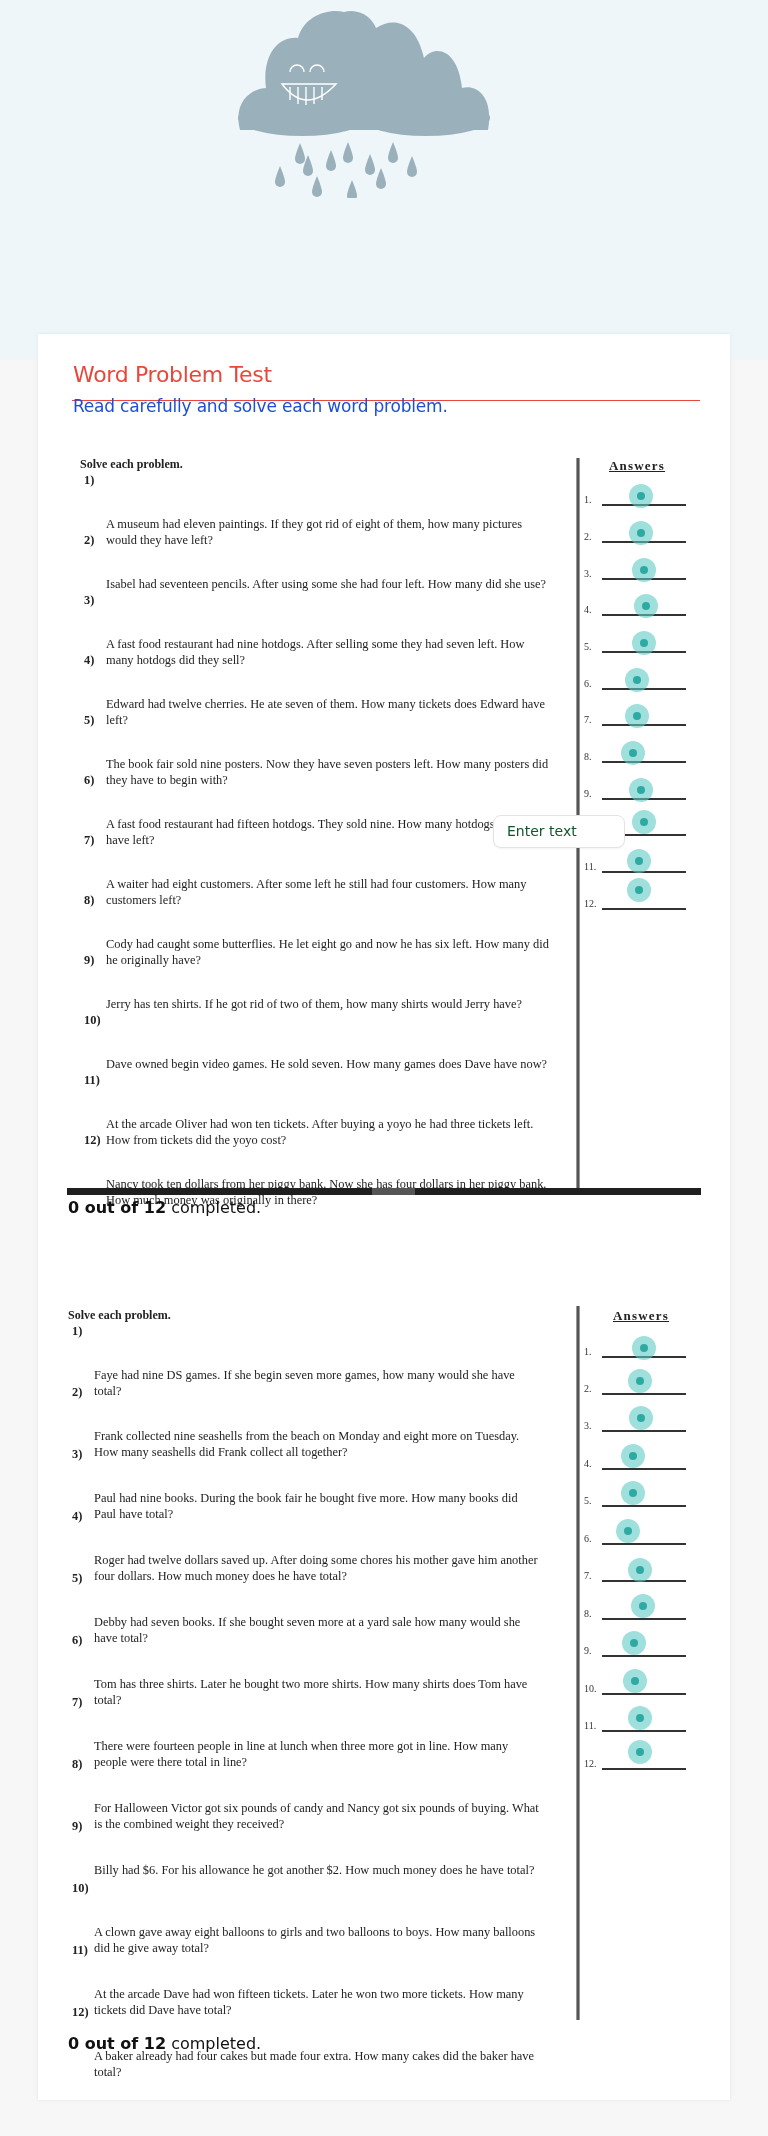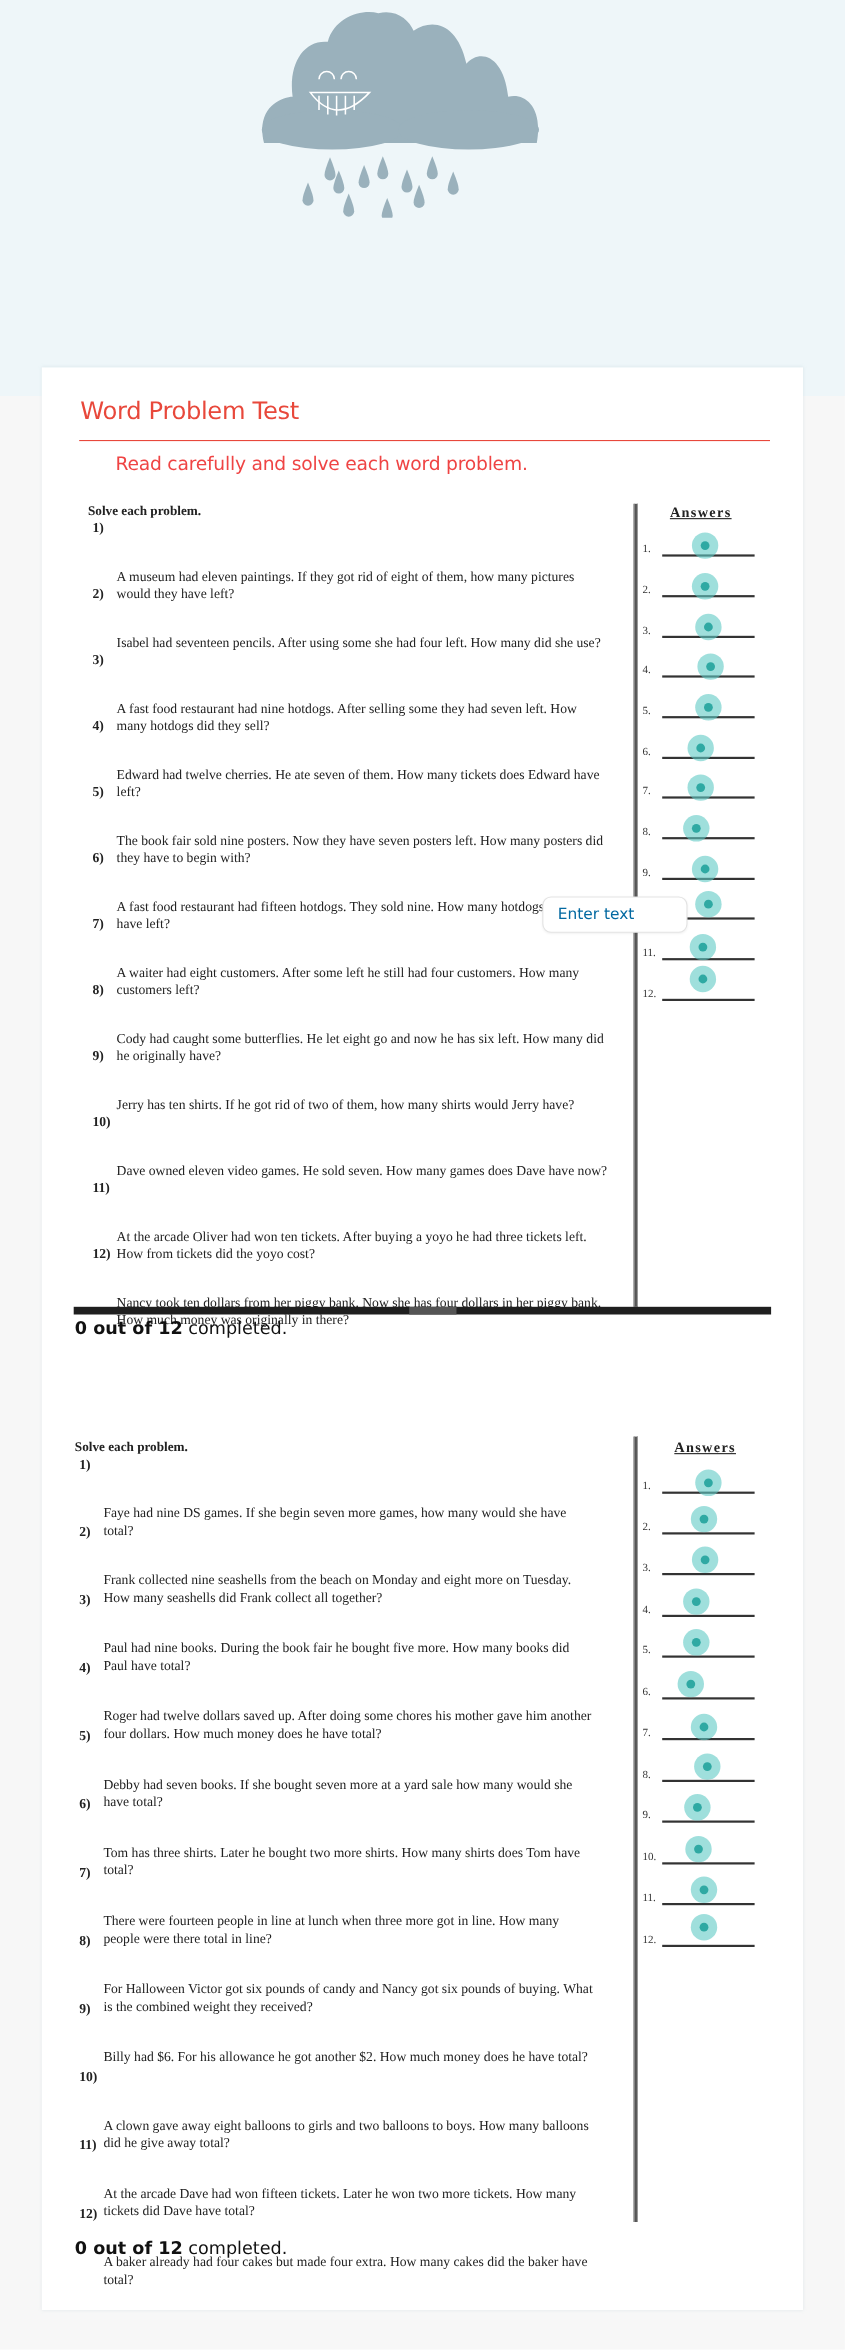--- a/index.html
+++ b/index.html
@@ -24,24 +24,23 @@
   .title {
     position: absolute; left: 35px; top: 28px;
     font-size: 22px; color: #e8483b; font-family: "DejaVu Sans", sans-serif;
     letter-spacing: -0.3px;
   }
   .title-rule {
     position: absolute; left: 34px; top: 66px; width: 628px; height: 1px;
     background: #e8483b;
   }
   .subtitle {
-    position: absolute; left: 35px; top: 78px;
-    font-size: 17px; color: #ef4444; font-family: "DejaVu Sans", sans-serif;
+    position: absolute; left: 35px; top: 62px;
+    font-size: 17px; color: #1d4ed8; font-family: "DejaVu Sans", sans-serif;
     letter-spacing: -0.2px;
-    margin-left: 32px;
   }
   .sheet {
     position: absolute;
     font-family: "Liberation Serif", serif;
     color: #222;
   }
   .sheet .solve {
     position: absolute; font-weight: bold; font-size: 12px;
   }
   .sheet .prob {
@@ -83,21 +82,21 @@
   .blackbar .seg {
     position: absolute; left: 305px; top: 0; width: 43px; height: 7px; background: #555;
   }
   .status {
     position: absolute; font-family: "DejaVu Sans", sans-serif; font-size: 16px; color: #111;
   }
   .status b { font-weight: bold; }
   .enter-text {
     position: absolute; left: 455px; top: 481px; width: 132px; height: 33px;
     border: 1px solid #e3e3e3; border-radius: 8px; background: #fff;
-    font-family: "DejaVu Sans", sans-serif; font-size: 14px; color: #0369a1;
+    font-family: "DejaVu Sans", sans-serif; font-size: 14px; color: #14532d;
     padding: 7px 0 0 13px;
     box-shadow: 0 1px 2px rgba(0,0,0,0.05);
   }
 </style>
 </head>
 <body>
 
 <div class="hero">
   <svg class="cloud-svg" width="296" height="190" viewBox="0 0 296 190">
     <g fill="#9ab1bc">
@@ -168,21 +167,21 @@
     <div class="prob" style="left:46px; top:558px;">
         <span class="num">8)</span>
         <span class="txt">Cody had caught some butterflies. He let eight go and now he has six left. How many did he originally have?</span>
       </div>
     <div class="prob" style="left:46px; top:618px;">
         <span class="num">9)</span>
         <span class="txt">Jerry has ten shirts. If he got rid of two of them, how many shirts would Jerry have?</span>
       </div>
     <div class="prob" style="left:46px; top:678px;">
         <span class="num">10)</span>
-        <span class="txt">Dave owned eleven video games. He sold seven. How many games does Dave have now?</span>
+        <span class="txt">Dave owned begin video games. He sold seven. How many games does Dave have now?</span>
       </div>
     <div class="prob" style="left:46px; top:738px;">
         <span class="num">11)</span>
         <span class="txt">At the arcade Oliver had won ten tickets. After buying a yoyo he had three tickets left. How from tickets did the yoyo cost?</span>
       </div>
     <div class="prob" style="left:46px; top:798px;">
         <span class="num">12)</span>
         <span class="txt">Nancy took ten dollars from her piggy bank. Now she has four dollars in her piggy bank. How much money was originally in there?</span>
       </div>
 

